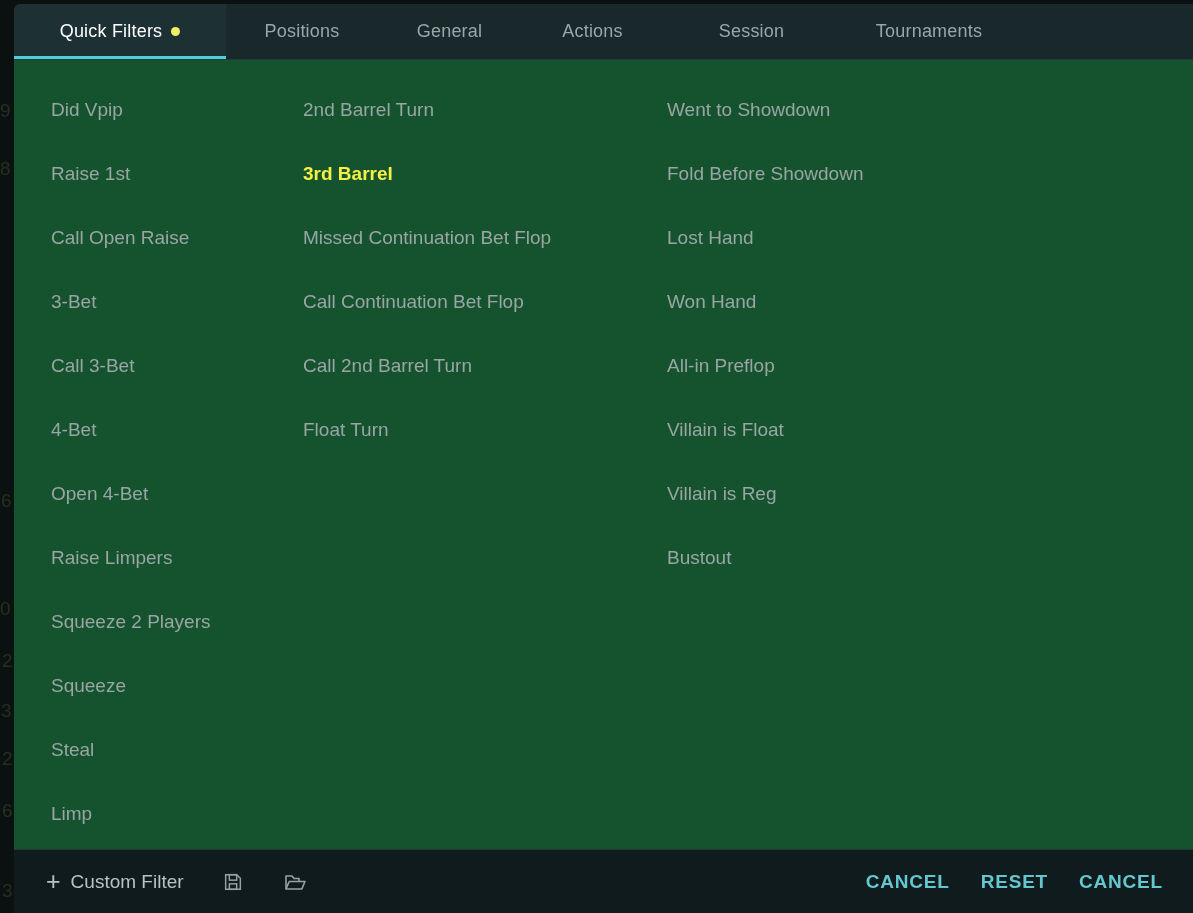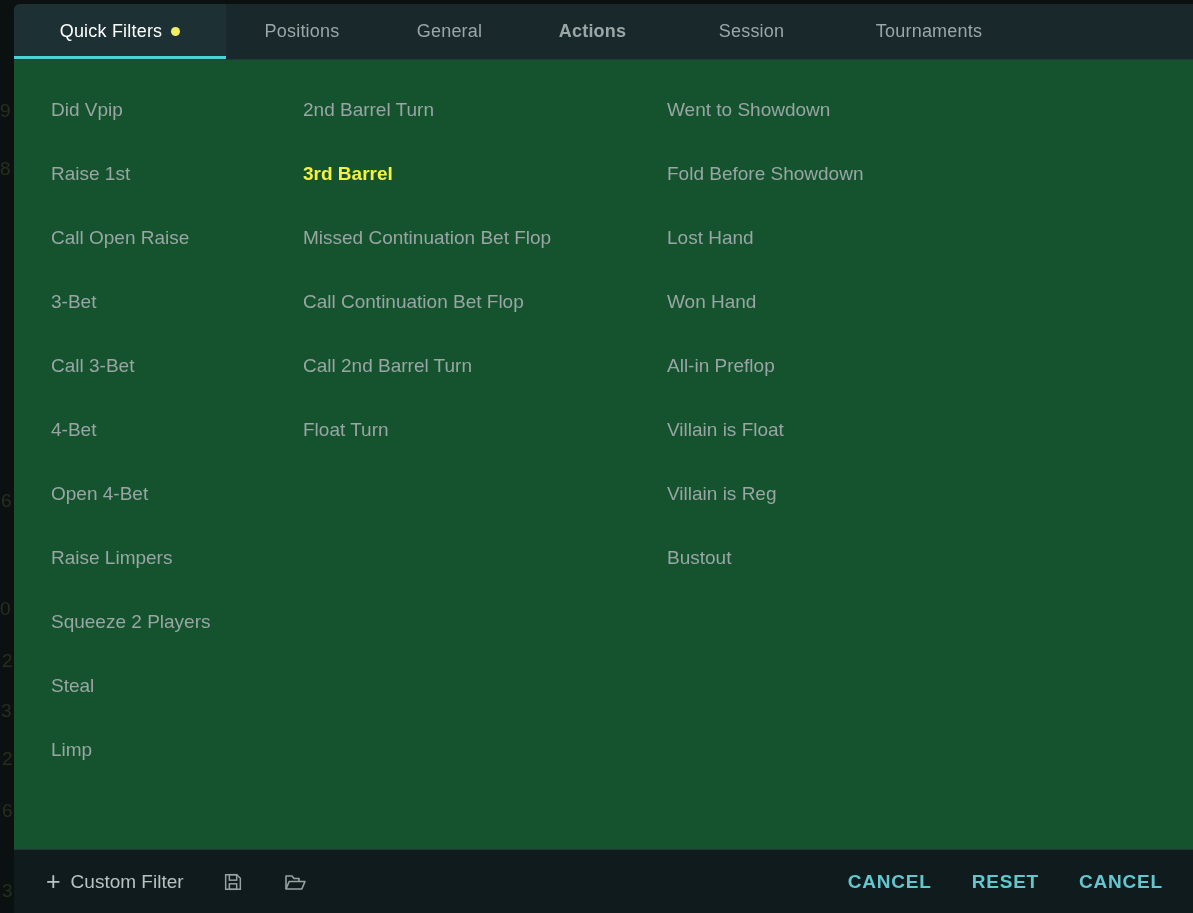--- a/index.html
+++ b/index.html
@@ -116,21 +116,21 @@
     color: #b9c2c2; font-size: 19px; cursor: pointer;
   }
   .plus-glyph { font-size: 25px; line-height: 1; color: #b9c2c2; font-weight: 300; }
   .foot-icon {
     margin-left: 36px;
     display: inline-flex; align-items: center; justify-content: center;
     width: 26px; height: 26px;
     color: #97a3a3;
     cursor: pointer;
   }
-  #footer-right { margin-left: auto; display: flex; align-items: center; gap: 36px; padding-right: 10px;}
+  #footer-right { margin-left: auto; display: flex; align-items: center; gap: 27px; padding-right: 10px;}
   .action-btn {
     font-size: 19px;
     font-weight: bold;
     letter-spacing: .8px;
     color: #64c7cf;
     cursor: pointer;
     background: none;
     border: none;
     font-family: "Liberation Sans", sans-serif;
     padding: 4px 2px;
@@ -157,21 +157,21 @@
       <div class="tab active" style="width: 212px;">
         <span>Quick Filters</span>
         <span class="tab-dot"></span>
       </div>
       <div class="tab" style="width: 152px;">
         <span>Positions</span>
       </div>
       <div class="tab" style="width: 143px;">
         <span>General</span>
       </div>
-      <div class="tab" style="width: 143px; font-weight: bold;">
+      <div class="tab" style="width: 143px;">
         <span>Actions</span>
       </div>
       <div class="tab" style="width: 175px;">
         <span>Session</span>
       </div>
       <div class="tab" style="width: 180px;">
         <span>Tournaments</span>
       </div>
     </div>
 
@@ -179,20 +179,21 @@
     <div class="col" id="col0">
         <div class="filter-item">Did Vpip</div>
         <div class="filter-item">Raise 1st</div>
         <div class="filter-item">Call Open Raise</div>
         <div class="filter-item">3-Bet</div>
         <div class="filter-item">Call 3-Bet</div>
         <div class="filter-item">4-Bet</div>
         <div class="filter-item">Open 4-Bet</div>
         <div class="filter-item">Raise Limpers</div>
         <div class="filter-item">Squeeze 2 Players</div>
+        <div class="filter-item">Squeeze</div>
         <div class="filter-item">Steal</div>
         <div class="filter-item">Limp</div>
       </div>
     <div class="col" id="col1">
         <div class="filter-item">2nd Barrel Turn</div>
         <div class="filter-item selected">3rd Barrel</div>
         <div class="filter-item">Missed Continuation Bet Flop</div>
         <div class="filter-item">Call Continuation Bet Flop</div>
         <div class="filter-item">Call 2nd Barrel Turn</div>
         <div class="filter-item">Float Turn</div>

